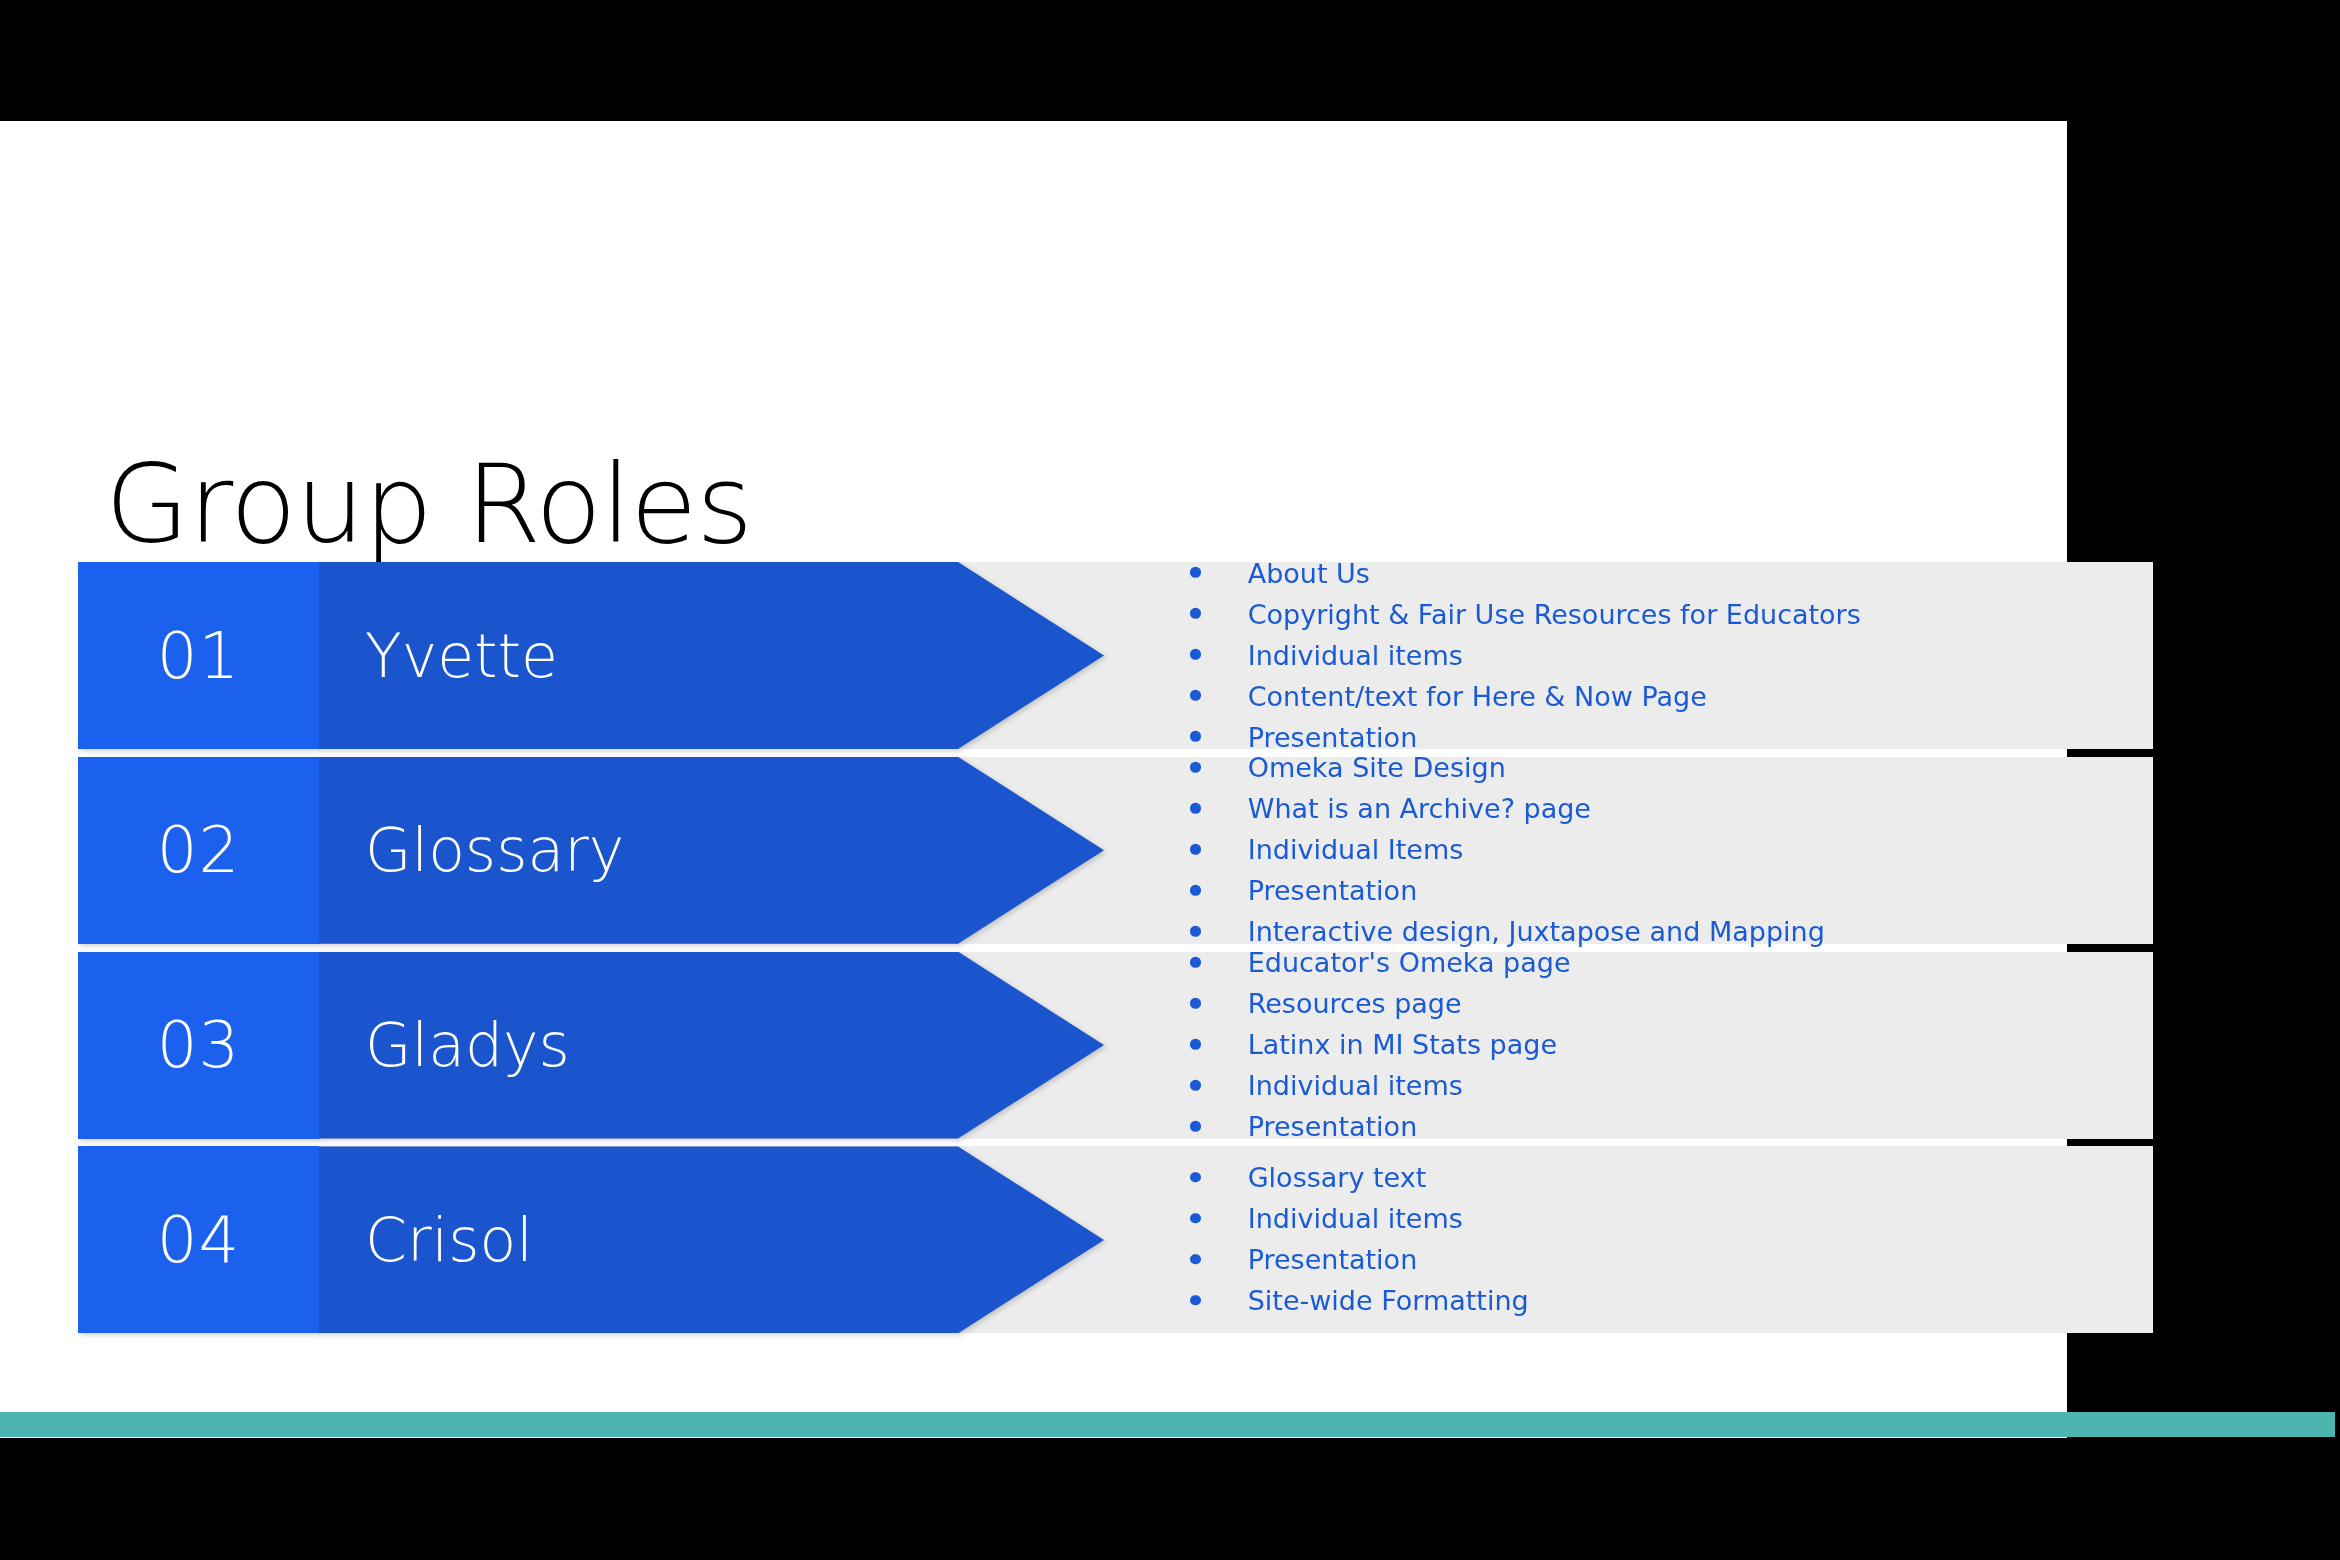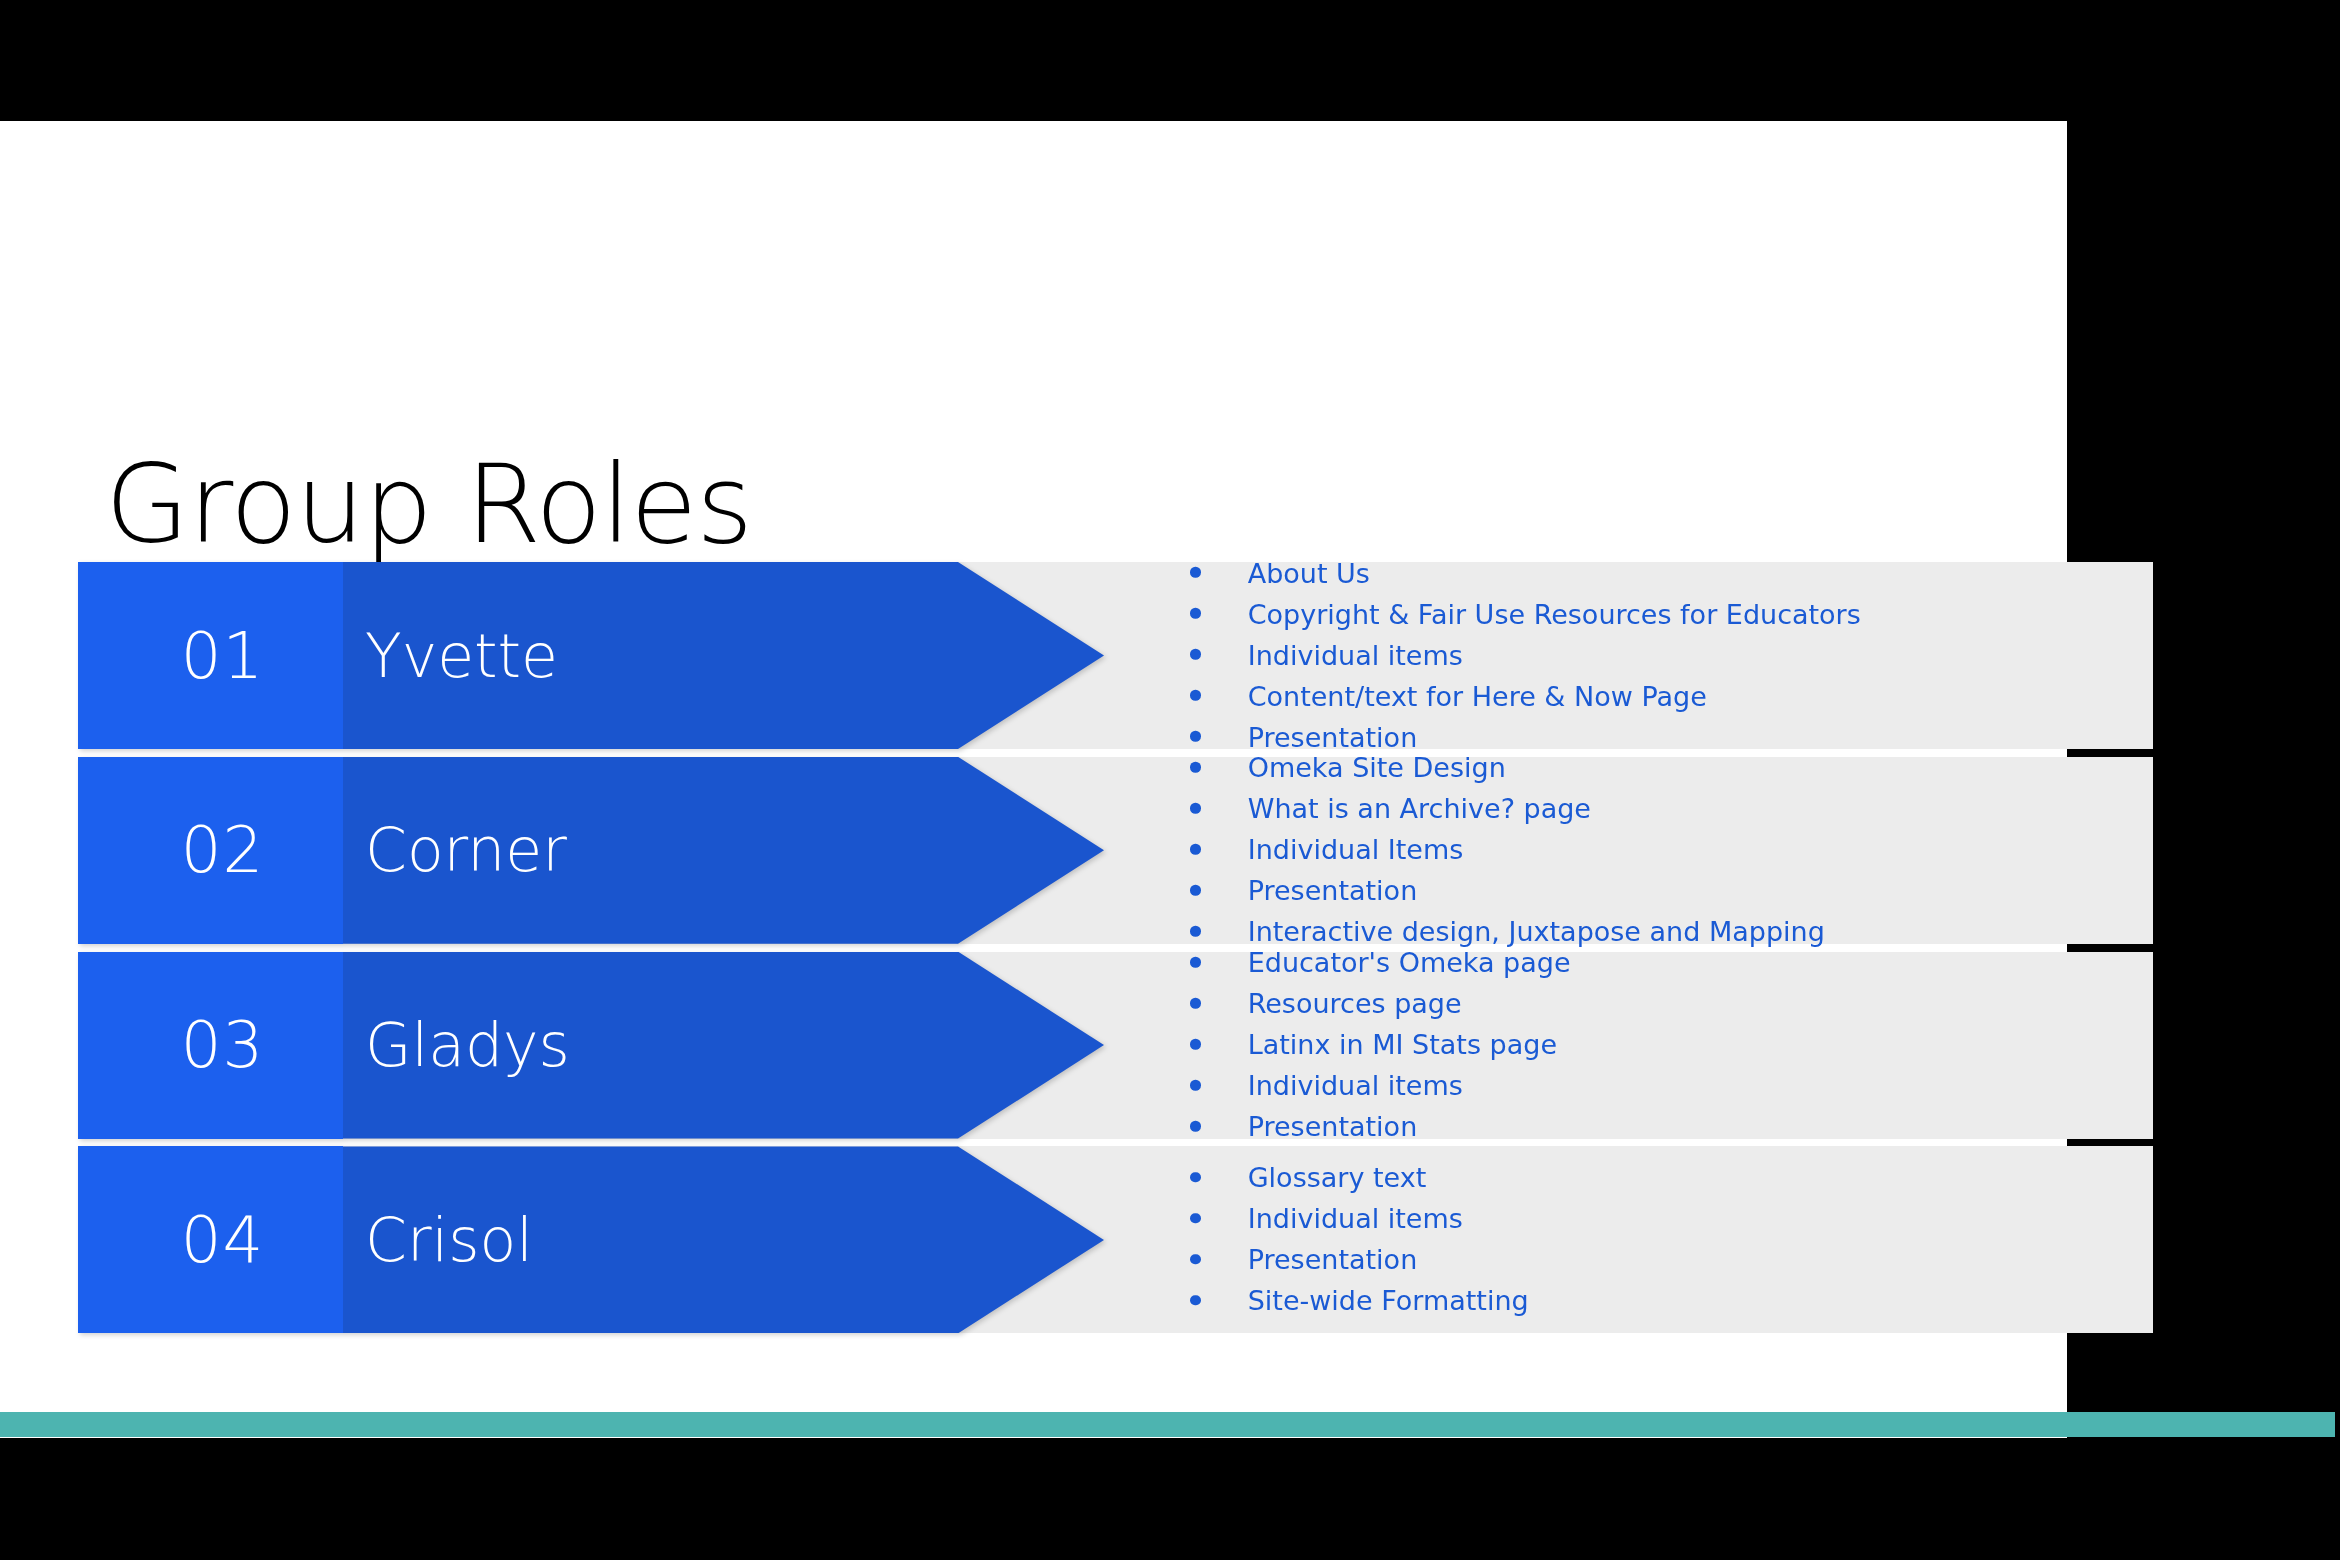--- a/index.html
+++ b/index.html
@@ -102,21 +102,20 @@
     clip-path: polygon(0 0, 880px 0, 1026px 50%, 880px 100%, 0 100%);
   }
   .num-block {
     position: absolute;
     left: 0; top: 0;
     width: 241px; height: 100%;
     background: #1c60ee;
     display: flex;
     align-items: center;
     justify-content: center;
-    padding-left: 24px;
   }
   .num-text {
     font-family: "DejaVu Sans", sans-serif;
     font-size: 64px;
     font-weight: 300;
     color: #ffffff;
     letter-spacing: 1px;
     line-height: 1;
   }
   .name-text {
@@ -213,21 +212,21 @@
         </ul>
       </div>
 
       <div class="role-row">
         <div class="row-bg"></div>
         <div class="arrow-wrap">
           <div class="arrow-body"></div>
           <div class="num-block">
             <span class="num-text">02</span>
           </div>
-          <div class="name-text">Corner</div>
+          <div class="name-text">Glossary</div>
         </div>
         <ul class="tasks">
           <li class="task-item">
             <span class="task-bullet"></span>
             <span class="task-label">Omeka Site Design</span>
           </li>
           <li class="task-item">
             <span class="task-bullet"></span>
             <span class="task-label">What is an Archive? page</span>
           </li>

